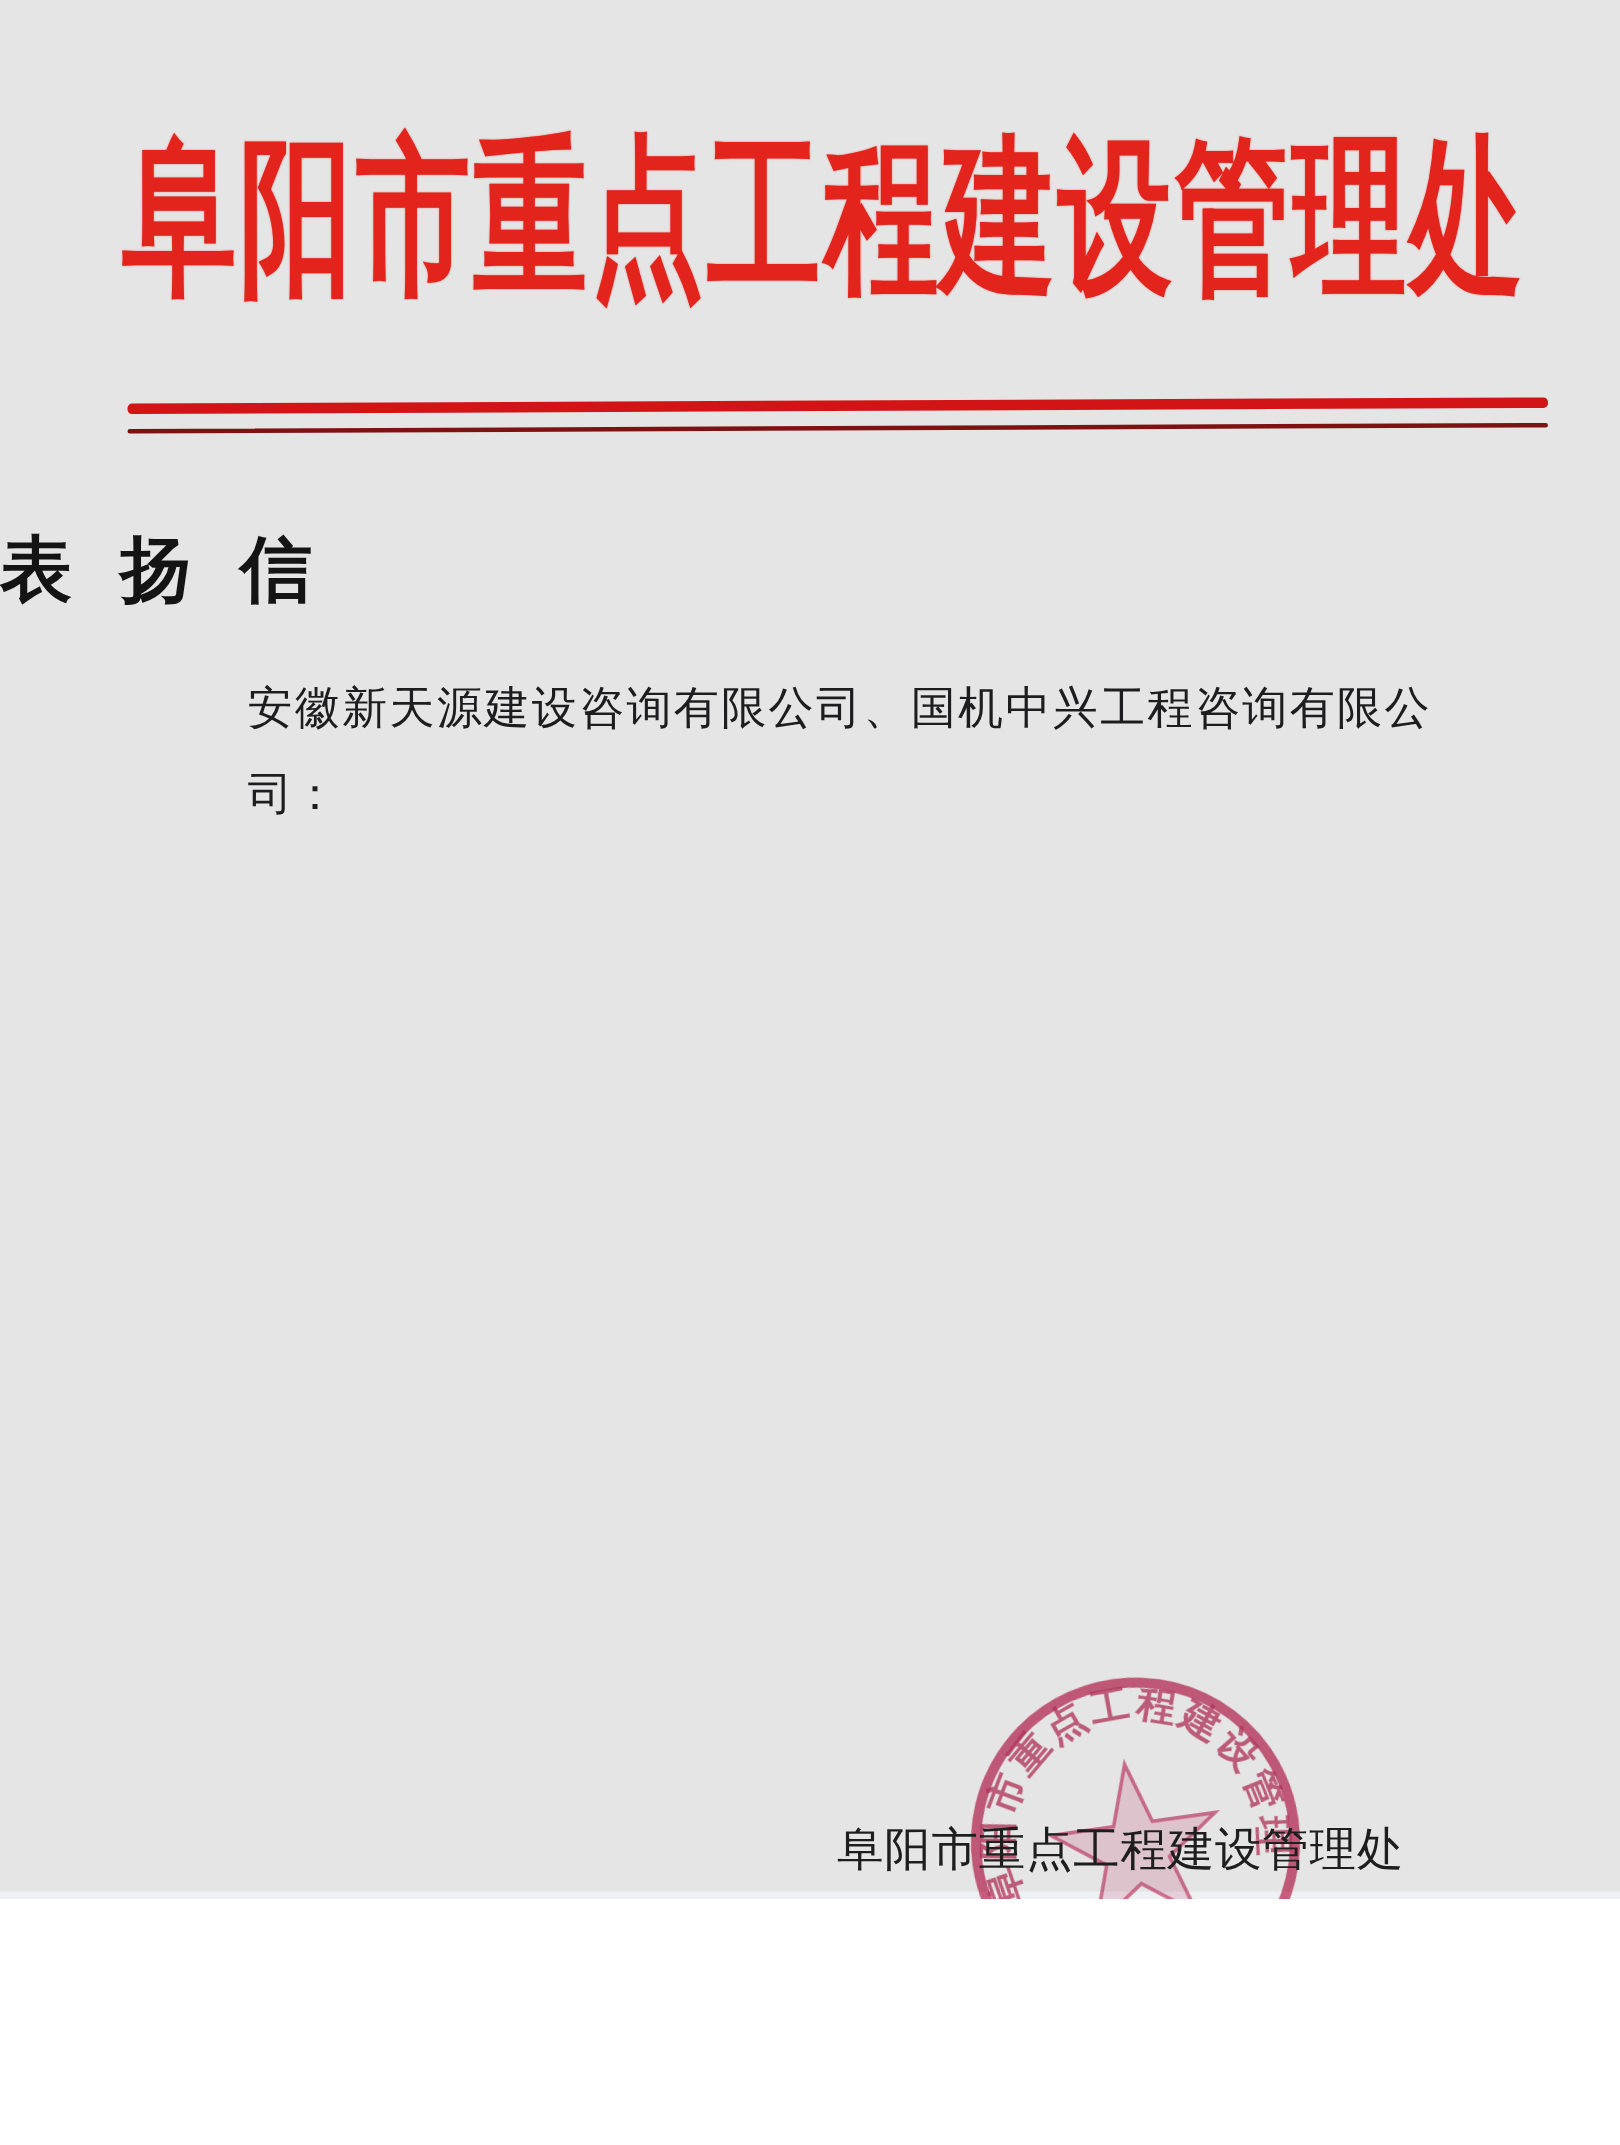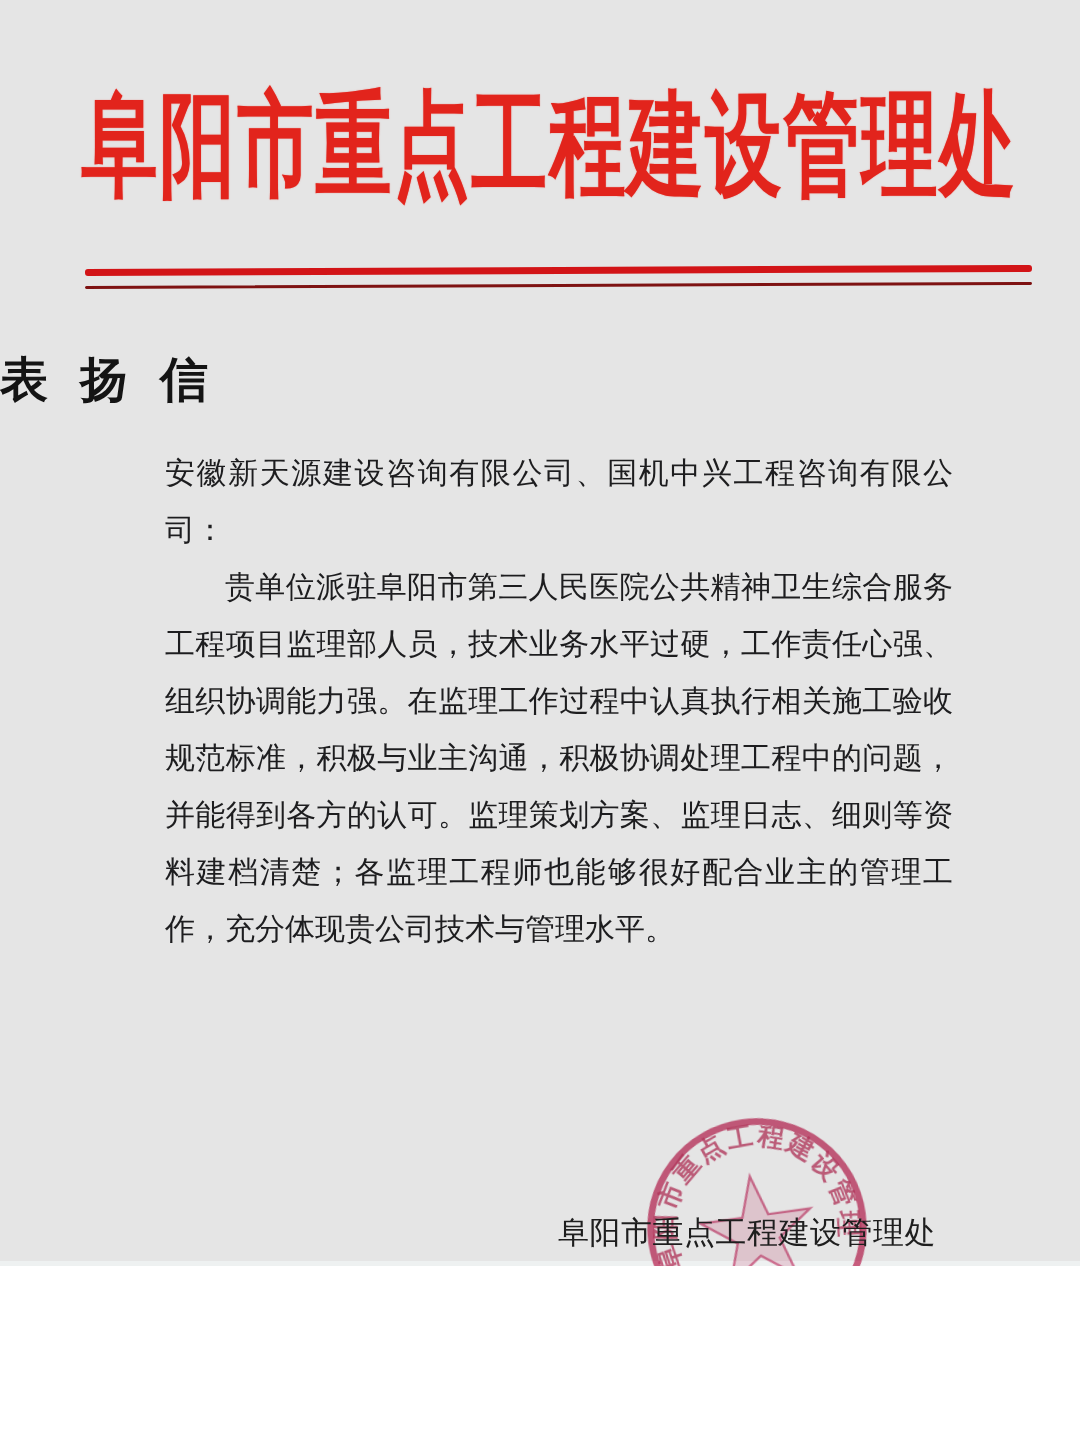--- a/index.html
+++ b/index.html
@@ -84,21 +84,20 @@
 
   <div class="letterhead">阜阳市重点工程建设管理处</div>
 
   <div class="rule-top"></div>
   <div class="rule-bottom"></div>
 
   <h1 class="title">表 扬 信</h1>
 
   <div class="body">
     <p class="salutation">安徽新天源建设咨询有限公司、国机中兴工程咨询有限公司：</p>
-    <p class="para">贵单位派驻阜阳市第三人民医院公共精神卫生综合服务工程项目监理部人员，技术业务水平过硬，工作责任心强、组织协调能力强。在监理工作过程中认真执行相关施工验收规范标准，积极与业主沟通，积极协调处理工程中的问题，并能得到各方的认可。监理策划方案、监理日志、细则等资料建档清楚；各监理工程师也能够很好配合业主的管理工作，充分体现贵公司技术与管理水平。</p>
   </div>
 
   <div class="seal">
     <svg width="232" height="232" viewBox="0 0 240 240">
       <defs>
         <path id="sealArc" d="M 39.2 149.4 A 86 86 0 1 1 200.8 149.4" fill="none"></path>
         <path id="sealBottom" d="M 81.1 203.4 A 92 92 0 0 0 158.9 203.4" fill="none"></path>
       </defs>
       <circle cx="120" cy="120" r="110" fill="none" stroke="rgba(199,44,92,0.82)" stroke-width="7"></circle>
       <polygon points="120,66 133.5,107.4 177.1,107.5 141.9,133.1 155.3,174.5 120,149 84.7,174.5 98.1,133.1 62.9,107.5 106.5,107.4" fill="rgba(224,110,150,0.28)" stroke="rgba(205,60,110,0.75)" stroke-width="2.5"></polygon>

